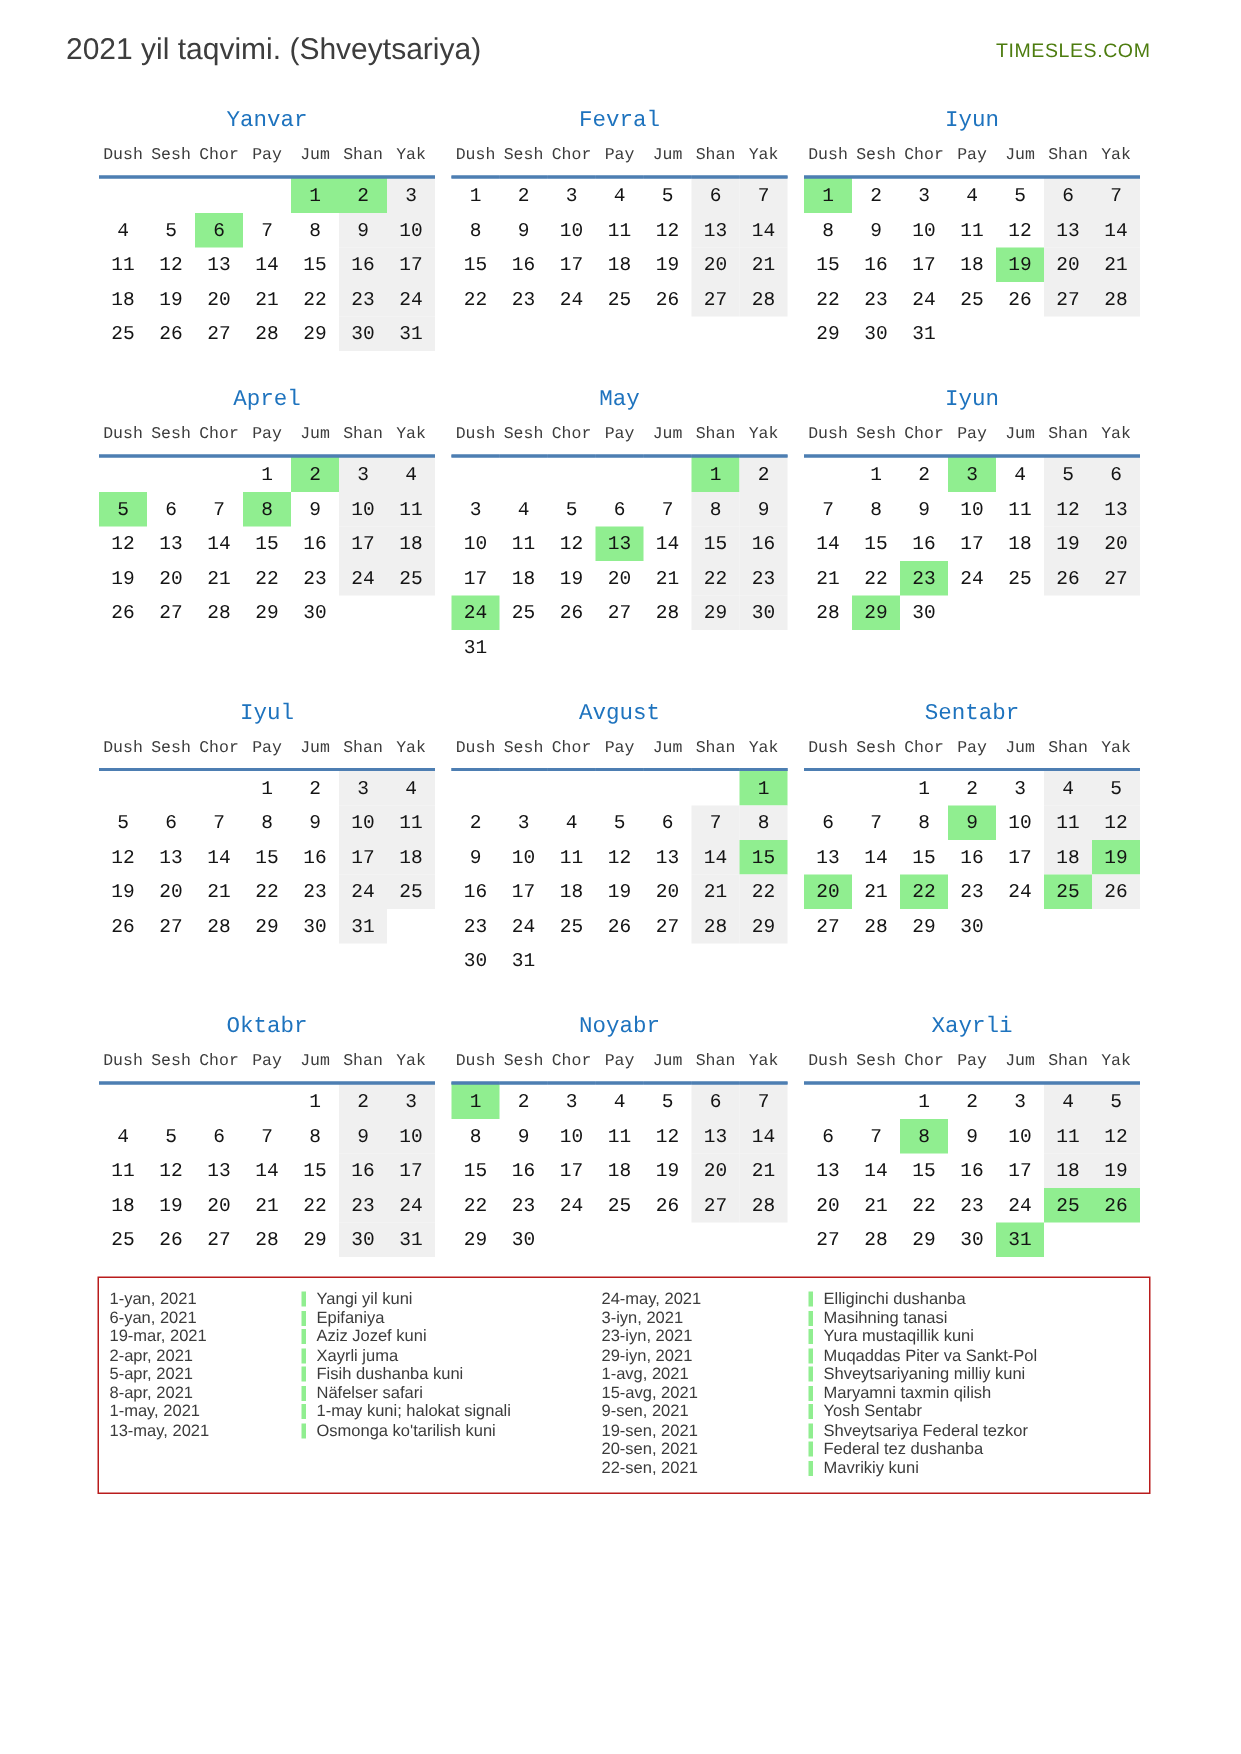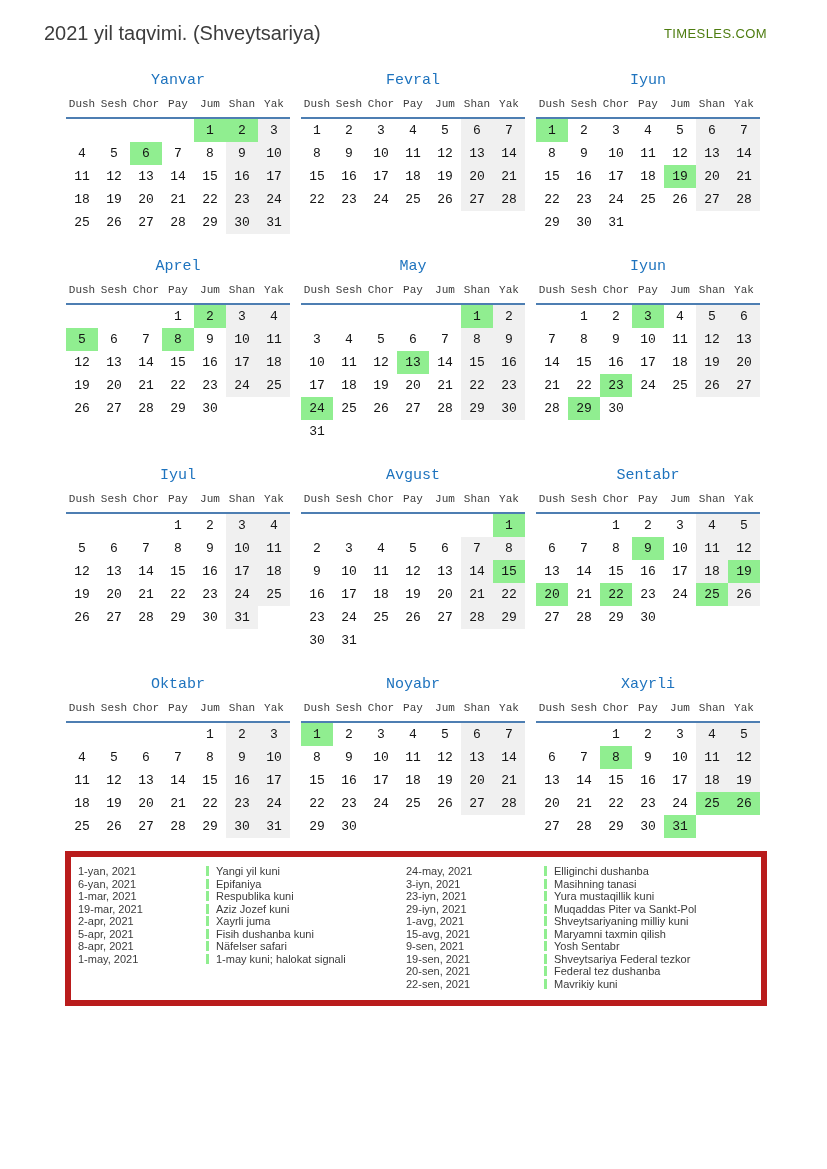--- a/index.html
+++ b/index.html
@@ -22,21 +22,21 @@
   .cal th{
     width:32px;height:18px;font-size:11px;font-weight:normal;color:#3c3c3c;
     padding:0 0 4px 0;border-bottom:2px solid #4d7eb2;text-align:center;
   }
   .cal td{width:32px;height:23px;text-align:center;font-size:13px;color:#141414;padding:0;}
   .cal td.weekend{background:#f0f0f0;}
   .cal td.holiday{background:#90ee90;}
 
   .legend{
     box-sizing:border-box;width:702px;margin:13px 0 0 65px;
-    border:6px solid #b91c1c;padding:8px 4px 10px 6px;
+    border:1px solid #b91c1c;padding:8px 4px 10px 6px;
     display:flex;font-size:11px;color:#3b3b3b;background:#fff;
   }
   .legend-col{display:flex;flex-direction:column;}
   .legend-col.first{width:328px;}
   .legend-row{display:flex;align-items:center;height:12.5px;}
   .legend-date{width:128px;padding-left:1px;white-space:nowrap;}
   .legend-date.wide{width:138px;}
   .legend-bar{width:3px;height:10px;background:#90ee90;margin-right:7px;flex-shrink:0;}
   .legend-name{white-space:nowrap;}
 </style>
@@ -822,25 +822,20 @@
         <span class="legend-date">1-yan, 2021</span>
         <span class="legend-bar"></span>
         <span class="legend-name">Yangi yil kuni</span>
       </div>
       <div class="legend-row">
         <span class="legend-date">6-yan, 2021</span>
         <span class="legend-bar"></span>
         <span class="legend-name">Epifaniya</span>
       </div>
       <div class="legend-row">
-        <span class="legend-date">1-mar, 2021</span>
-        <span class="legend-bar"></span>
-        <span class="legend-name">Respublika kuni</span>
-      </div>
-      <div class="legend-row">
         <span class="legend-date">19-mar, 2021</span>
         <span class="legend-bar"></span>
         <span class="legend-name">Aziz Jozef kuni</span>
       </div>
       <div class="legend-row">
         <span class="legend-date">2-apr, 2021</span>
         <span class="legend-bar"></span>
         <span class="legend-name">Xayrli juma</span>
       </div>
       <div class="legend-row">
@@ -850,20 +845,25 @@
       </div>
       <div class="legend-row">
         <span class="legend-date">8-apr, 2021</span>
         <span class="legend-bar"></span>
         <span class="legend-name">Näfelser safari</span>
       </div>
       <div class="legend-row">
         <span class="legend-date">1-may, 2021</span>
         <span class="legend-bar"></span>
         <span class="legend-name">1-may kuni; halokat signali</span>
+      </div>
+      <div class="legend-row">
+        <span class="legend-date">13-may, 2021</span>
+        <span class="legend-bar"></span>
+        <span class="legend-name">Osmonga ko'tarilish kuni</span>
       </div>
     </div>
     <div class="legend-col">
       <div class="legend-row">
         <span class="legend-date wide">24-may, 2021</span>
         <span class="legend-bar"></span>
         <span class="legend-name">Elliginchi dushanba</span>
       </div>
       <div class="legend-row">
         <span class="legend-date wide">3-iyn, 2021</span>

